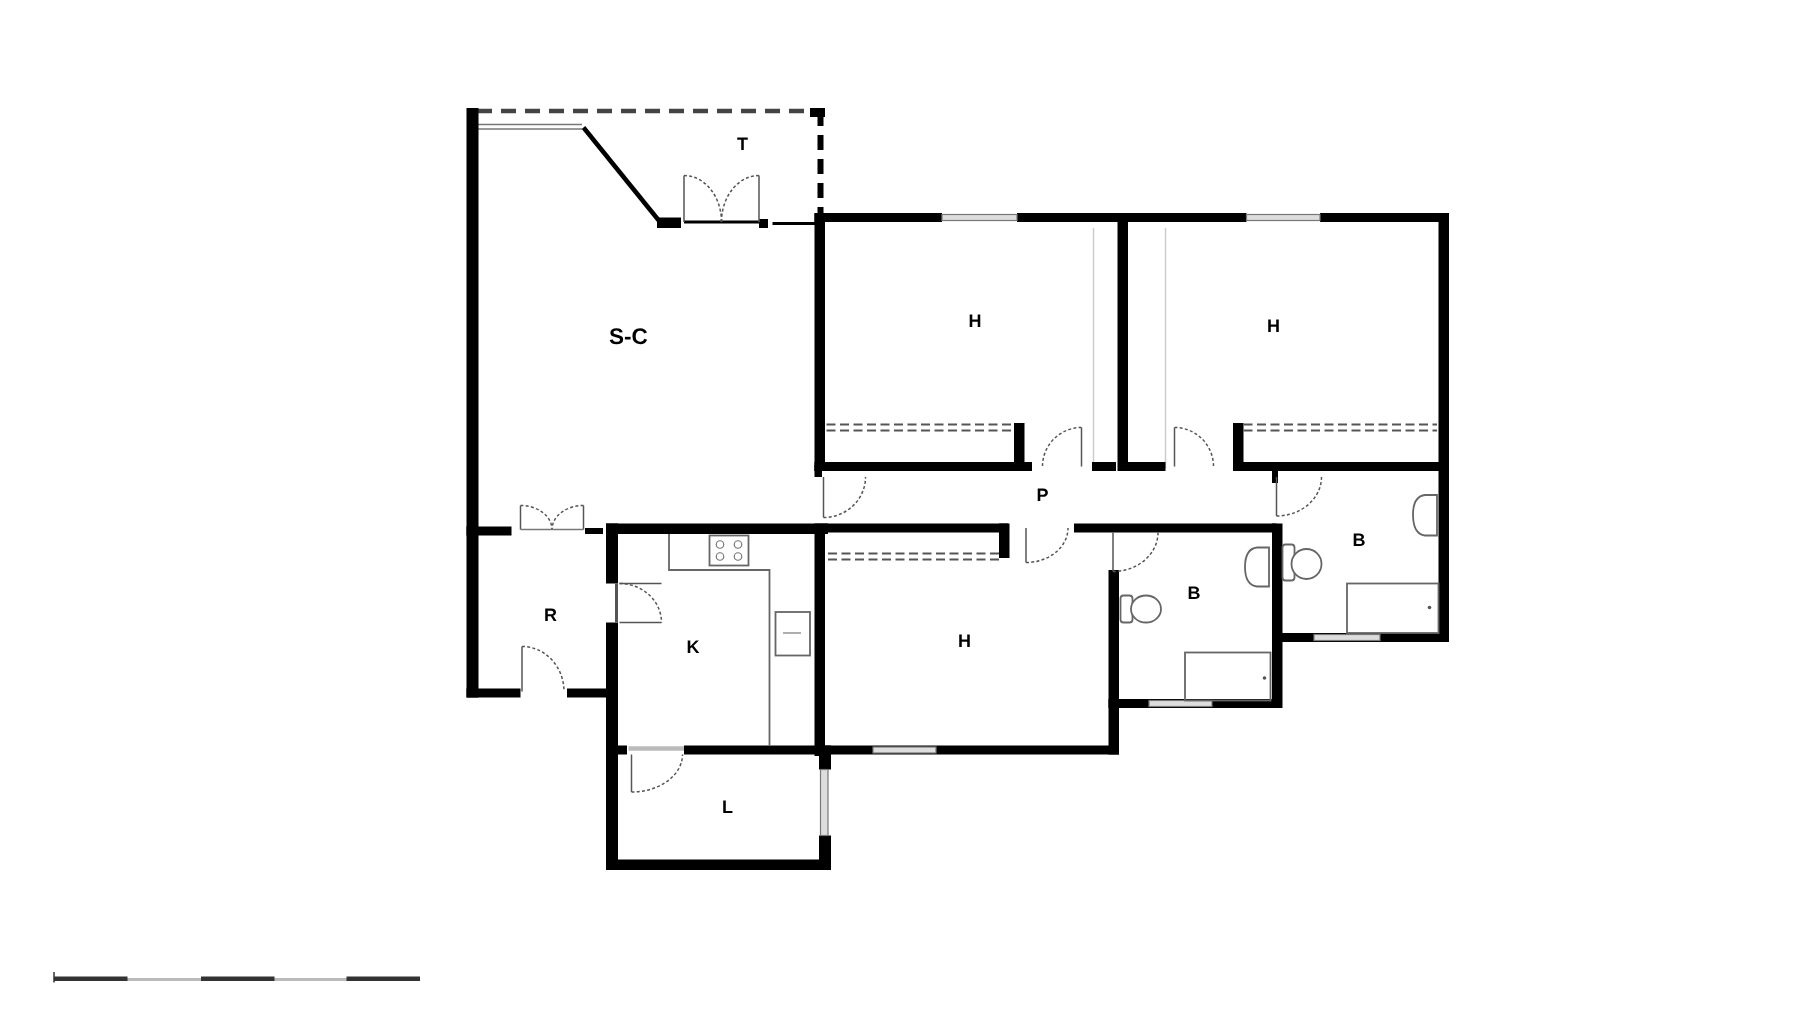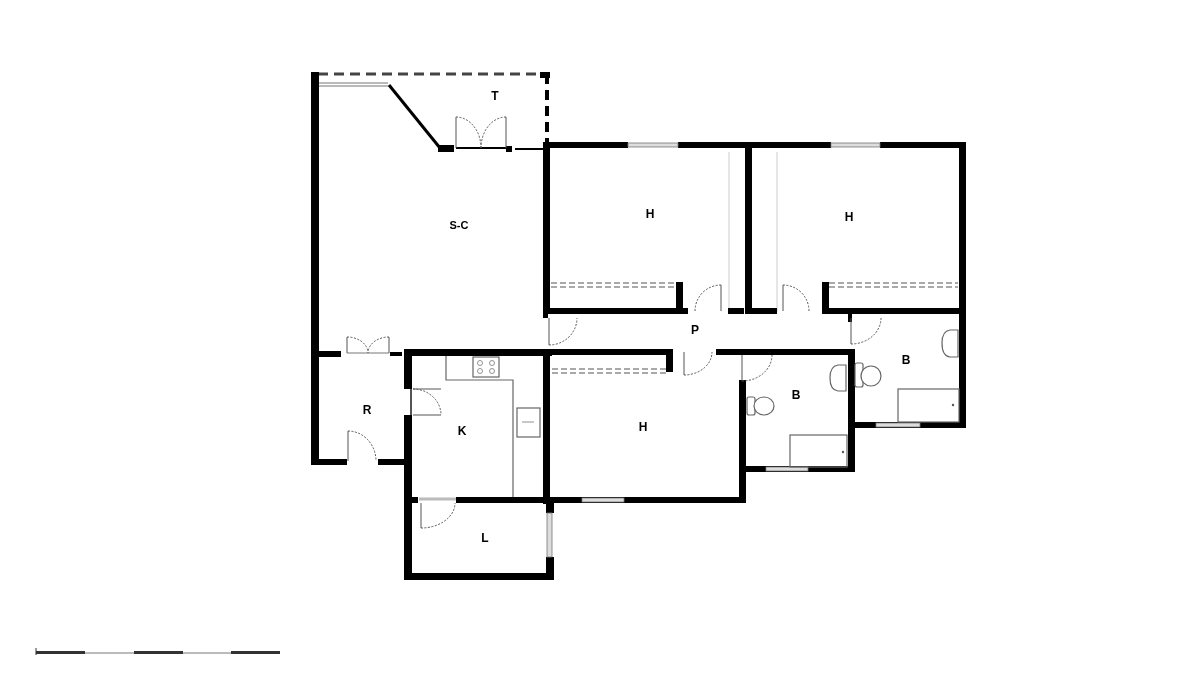--- a/index.html
+++ b/index.html
@@ -187,21 +187,21 @@
     <line x1="36" y1="653" x2="280" y2="653" stroke="#bbb" stroke-width="2"></line>
     <rect x="36" y="651" width="49" height="3" fill="#333"></rect>
     <rect x="134" y="651" width="49" height="3" fill="#333"></rect>
     <rect x="231" y="651" width="49" height="3" fill="#333"></rect>
     <line x1="36" y1="648" x2="36" y2="655" stroke="#333" stroke-width="1"></line>
   </g>
 </svg>
 
 <div>
   <span class="room-label" style="left:495px;top:96px;">T</span>
-  <span class="room-label" style="left:419px;top:225px;font-size:11px;margin-left:40px;">S-C</span>
+  <span class="room-label" style="left:419px;top:225px;font-size:15px;">S-C</span>
   <span class="room-label" style="left:650px;top:214px;">H</span>
   <span class="room-label" style="left:849px;top:217px;">H</span>
   <span class="room-label" style="left:695px;top:330px;">P</span>
   <span class="room-label" style="left:906px;top:360px;">B</span>
   <span class="room-label" style="left:367px;top:410px;">R</span>
   <span class="room-label" style="left:462px;top:431px;">K</span>
   <span class="room-label" style="left:643px;top:427px;">H</span>
   <span class="room-label" style="left:796px;top:395px;">B</span>
   <span class="room-label" style="left:485px;top:538px;">L</span>
 </div>

